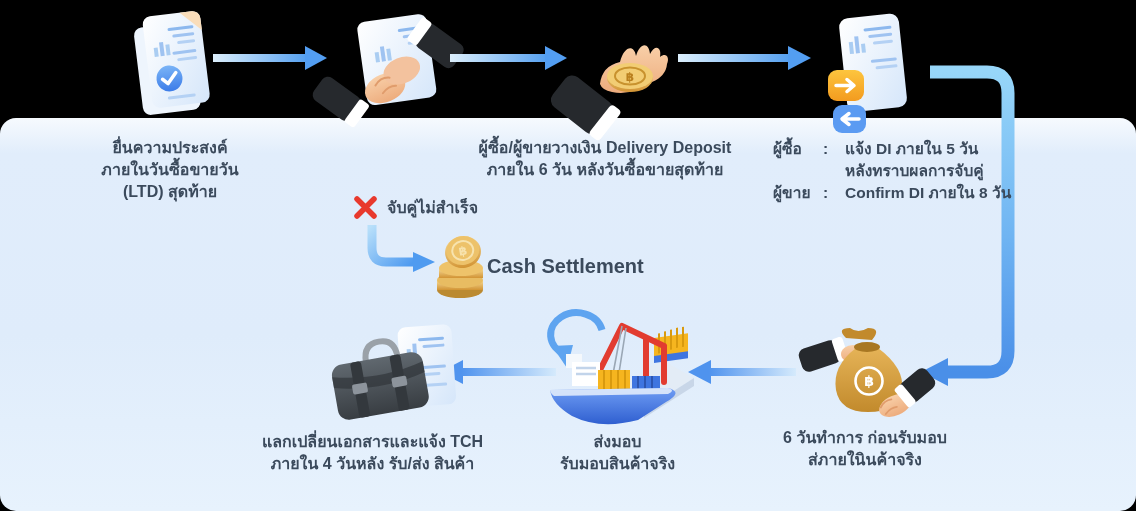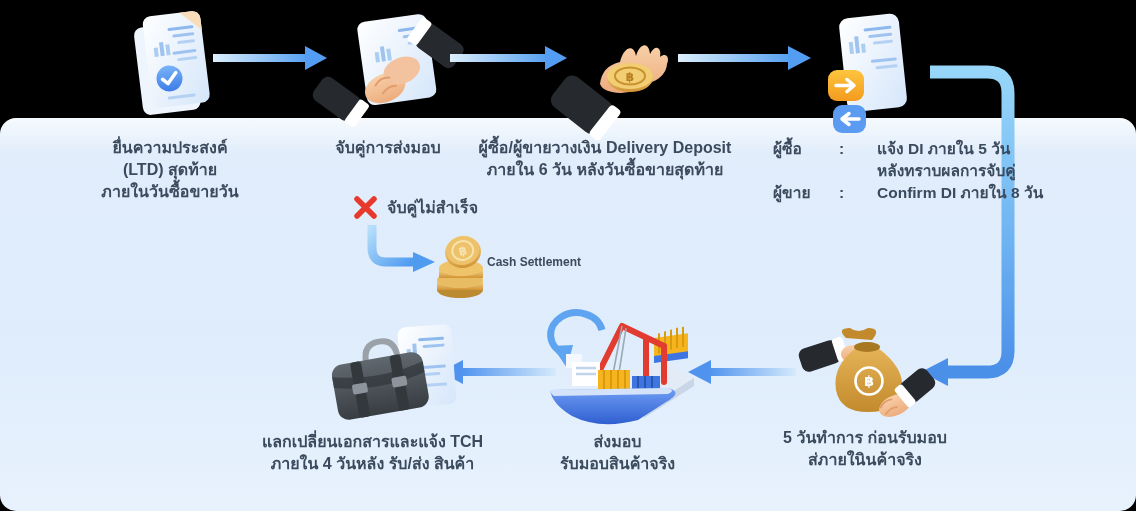--- a/index.html
+++ b/index.html
@@ -8,26 +8,26 @@
     font-family:"Liberation Sans","DejaVu Sans",sans-serif;
   }
   #panel{
     position:absolute;left:0;top:118px;width:1136px;height:393px;border-radius:16px;
     background:linear-gradient(180deg,#f6fafe 0%,#e1edfb 9%,#dfecfb 55%,#e7f2fd 100%);
   }
   .abs{position:absolute;}
   .txt{color:#3b4a5c;font-weight:700;font-size:16px;line-height:22px;text-align:center;}
   .txt div{white-space:nowrap;}
   .grid4{
-    display:grid;grid-template-columns:46px 18px auto;column-gap:20px;
+    display:grid;grid-template-columns:46px 18px auto;column-gap:4px;
     color:#3b4a5c;font-weight:700;font-size:15.5px;line-height:22px;
   }
   .grid4 span{white-space:nowrap;}
   .fail-row{display:flex;align-items:center;gap:10px;color:#3b4a5c;font-weight:700;font-size:16px;}
-  .cash-label{color:#3b4a5c;font-weight:700;font-size:12px;white-space:nowrap;}
+  .cash-label{color:#3b4a5c;font-weight:700;font-size:20px;white-space:nowrap;}
   svg{display:block;overflow:visible;}
 </style>
 </head>
 <body>
 
 <div id="canvas">
 
   <svg width="0" height="0" aria-hidden="true">
     <defs>
       <linearGradient id="gAR" x1="0" y1="0" x2="1" y2="0">
@@ -315,26 +315,25 @@
         <rect x="34" y="40" width="11" height="56" rx="3" fill="#33383d"></rect>
         <rect x="74" y="40" width="11" height="56" rx="3" fill="#33383d"></rect>
         <rect x="32" y="62" width="15" height="10" rx="2" fill="#8d949c"></rect>
         <rect x="72" y="62" width="15" height="10" rx="2" fill="#8d949c"></rect>
       </g>
     </svg>
   </div>
 
   <div class="abs txt" style="left:85px;top:137px;width:170px">
     <div>ยื่นความประสงค์</div>
+    <div>ภายในวันซื้อขายวัน</div>
     <div>(LTD) สุดท้าย</div>
-    <div>ภายในวันซื้อขายวัน</div>
   </div>
 
   <div class="abs txt" style="left:308px;top:137px;width:160px">
-    <div>จับคู่การส่งมอบ</div>
   </div>
 
   <div class="abs txt" style="left:455px;top:137px;width:300px">
     <div>ผู้ซื้อ/ผู้ขายวางเงิน Delivery Deposit</div>
     <div>ภายใน 6 วัน หลังวันซื้อขายสุดท้าย</div>
   </div>
 
   <div class="abs grid4" style="left:773px;top:138px">
     <span>ผู้ซื้อ</span>
       <span>:</span>
@@ -343,21 +342,21 @@
       <span></span>
       <span>หลังทราบผลการจับคู่</span>
     <span>ผู้ขาย</span>
       <span>:</span>
       <span>Confirm DI ภายใน 8 วัน</span>
     <span></span>
       <span></span>
   </div>
 
   <div class="abs txt" style="left:760px;top:427px;width:210px">
-    <div>5 วันทำการ ก่อนรับมอบ</div>
+    <div>6 วันทำการ ก่อนรับมอบ</div>
     <div>ส่ภายในินค้าจริง</div>
   </div>
 
   <div class="abs txt" style="left:535px;top:431px;width:165px">
     <div>ส่งมอบ</div>
     <div>รับมอบสินค้าจริง</div>
   </div>
 
   <div class="abs txt" style="left:240px;top:431px;width:265px">
     <div>แลกเปลี่ยนเอกสารและแจ้ง TCH</div>

